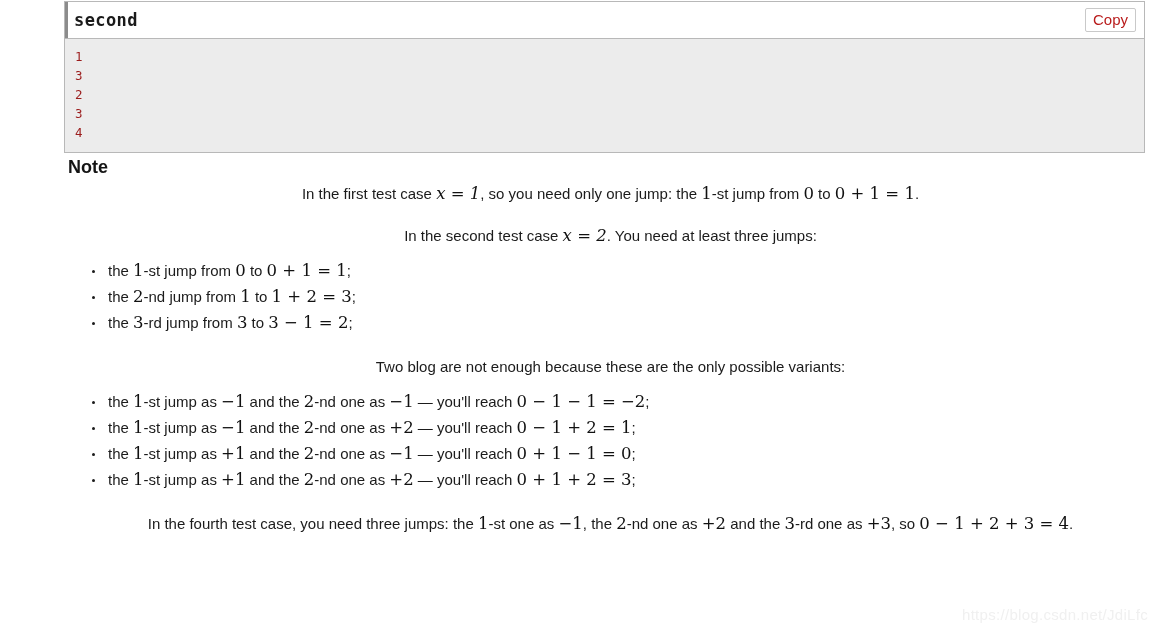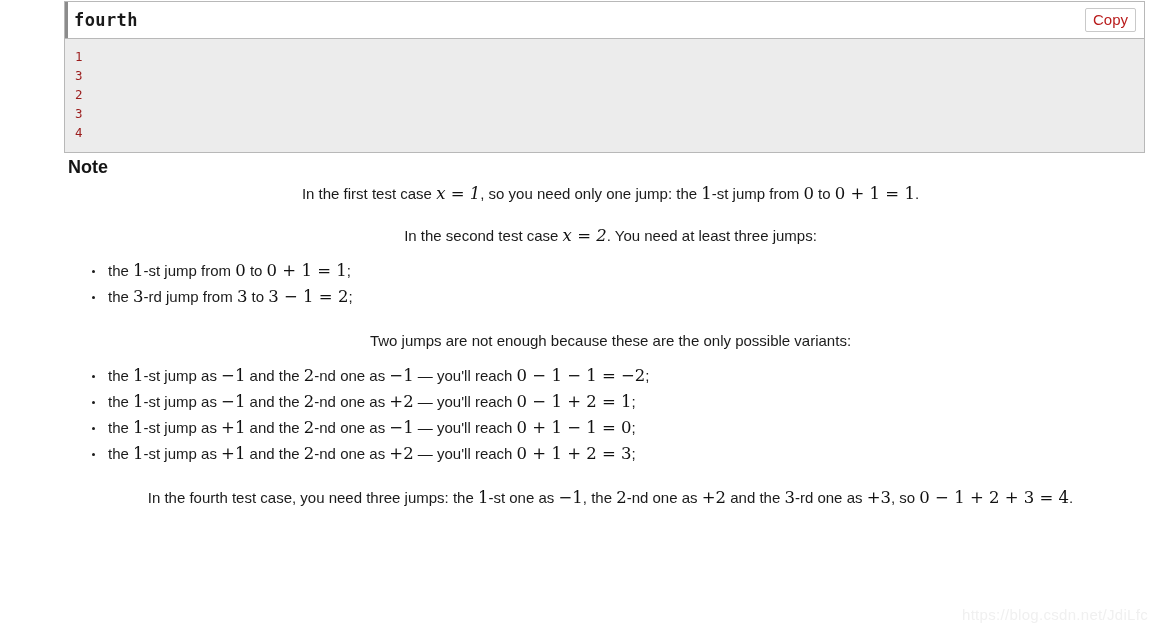--- a/index.html
+++ b/index.html
@@ -152,21 +152,21 @@
     color: #f0f0f0;
     letter-spacing: 0.3px;
     user-select: none;
   }
 </style>
 </head>
 <body>
 
 <div class="output-panel">
   <div class="output-header">
-    <span class="output-title">fourth</span>
+    <span class="output-title">second</span>
     <button class="copy-button">Copy</button>
   </div>
   <div class="output-body">
     <div class="code-line">1</div>
     <div class="code-line">3</div>
     <div class="code-line">2</div>
     <div class="code-line">3</div>
     <div class="code-line">4</div>
   </div>
 </div>
@@ -174,24 +174,25 @@
 <div class="note-section">
 
   <h2 class="note-heading">Note</h2>
 
   <p class="para"><span>In the first test case </span><span class="mi">x = 1</span><span>, so you need only one jump: the </span><span class="m">1</span><span>-st jump from </span><span class="m">0</span><span> to </span><span class="m">0 + 1 = 1</span><span>.</span></p>
 
   <p class="para gap"><span>In the second test case </span><span class="mi">x = 2</span><span>. You need at least three jumps:</span></p>
 
   <ul class="jumps">
     <li><span>the </span><span class="m">1</span><span>-st jump from </span><span class="m">0</span><span> to </span><span class="m">0 + 1 = 1</span><span>;</span></li>
+    <li><span>the </span><span class="m">2</span><span>-nd jump from </span><span class="m">1</span><span> to </span><span class="m">1 + 2 = 3</span><span>;</span></li>
     <li><span>the </span><span class="m">3</span><span>-rd jump from </span><span class="m">3</span><span> to </span><span class="m">3 − 1 = 2</span><span>;</span></li>
   </ul>
 
-  <p class="para gap">Two jumps are not enough because these are the only possible variants:</p>
+  <p class="para gap">Two blog are not enough because these are the only possible variants:</p>
 
   <ul class="jumps">
     <li><span>the </span><span class="m">1</span><span>-st jump as </span><span class="m">−1</span><span> and the </span><span class="m">2</span><span>-nd one as </span><span class="m">−1</span><span> — </span><span>you'll reach </span><span class="m">0 − 1 − 1 = −2</span><span>;</span></li>
     <li><span>the </span><span class="m">1</span><span>-st jump as </span><span class="m">−1</span><span> and the </span><span class="m">2</span><span>-nd one as </span><span class="m">+2</span><span> — </span><span>you'll reach </span><span class="m">0 − 1 + 2 = 1</span><span>;</span></li>
     <li><span>the </span><span class="m">1</span><span>-st jump as </span><span class="m">+1</span><span> and the </span><span class="m">2</span><span>-nd one as </span><span class="m">−1</span><span> — </span><span>you'll reach </span><span class="m">0 + 1 − 1 = 0</span><span>;</span></li>
     <li><span>the </span><span class="m">1</span><span>-st jump as </span><span class="m">+1</span><span> and the </span><span class="m">2</span><span>-nd one as </span><span class="m">+2</span><span> — </span><span>you'll reach </span><span class="m">0 + 1 + 2 = 3</span><span>;</span></li>
   </ul>
 
 
   <p class="para gap"><span>In the fourth test case, you need three jumps: the </span><span class="m">1</span><span>-st one as </span><span class="m">−1</span><span>, the </span><span class="m">2</span><span>-nd one as </span><span class="m">+2</span><span> and the </span><span class="m">3</span><span>-rd one as </span><span class="m">+3</span><span>, so </span><span class="m">0 − 1 + 2 + 3 = 4</span><span>.</span></p>

